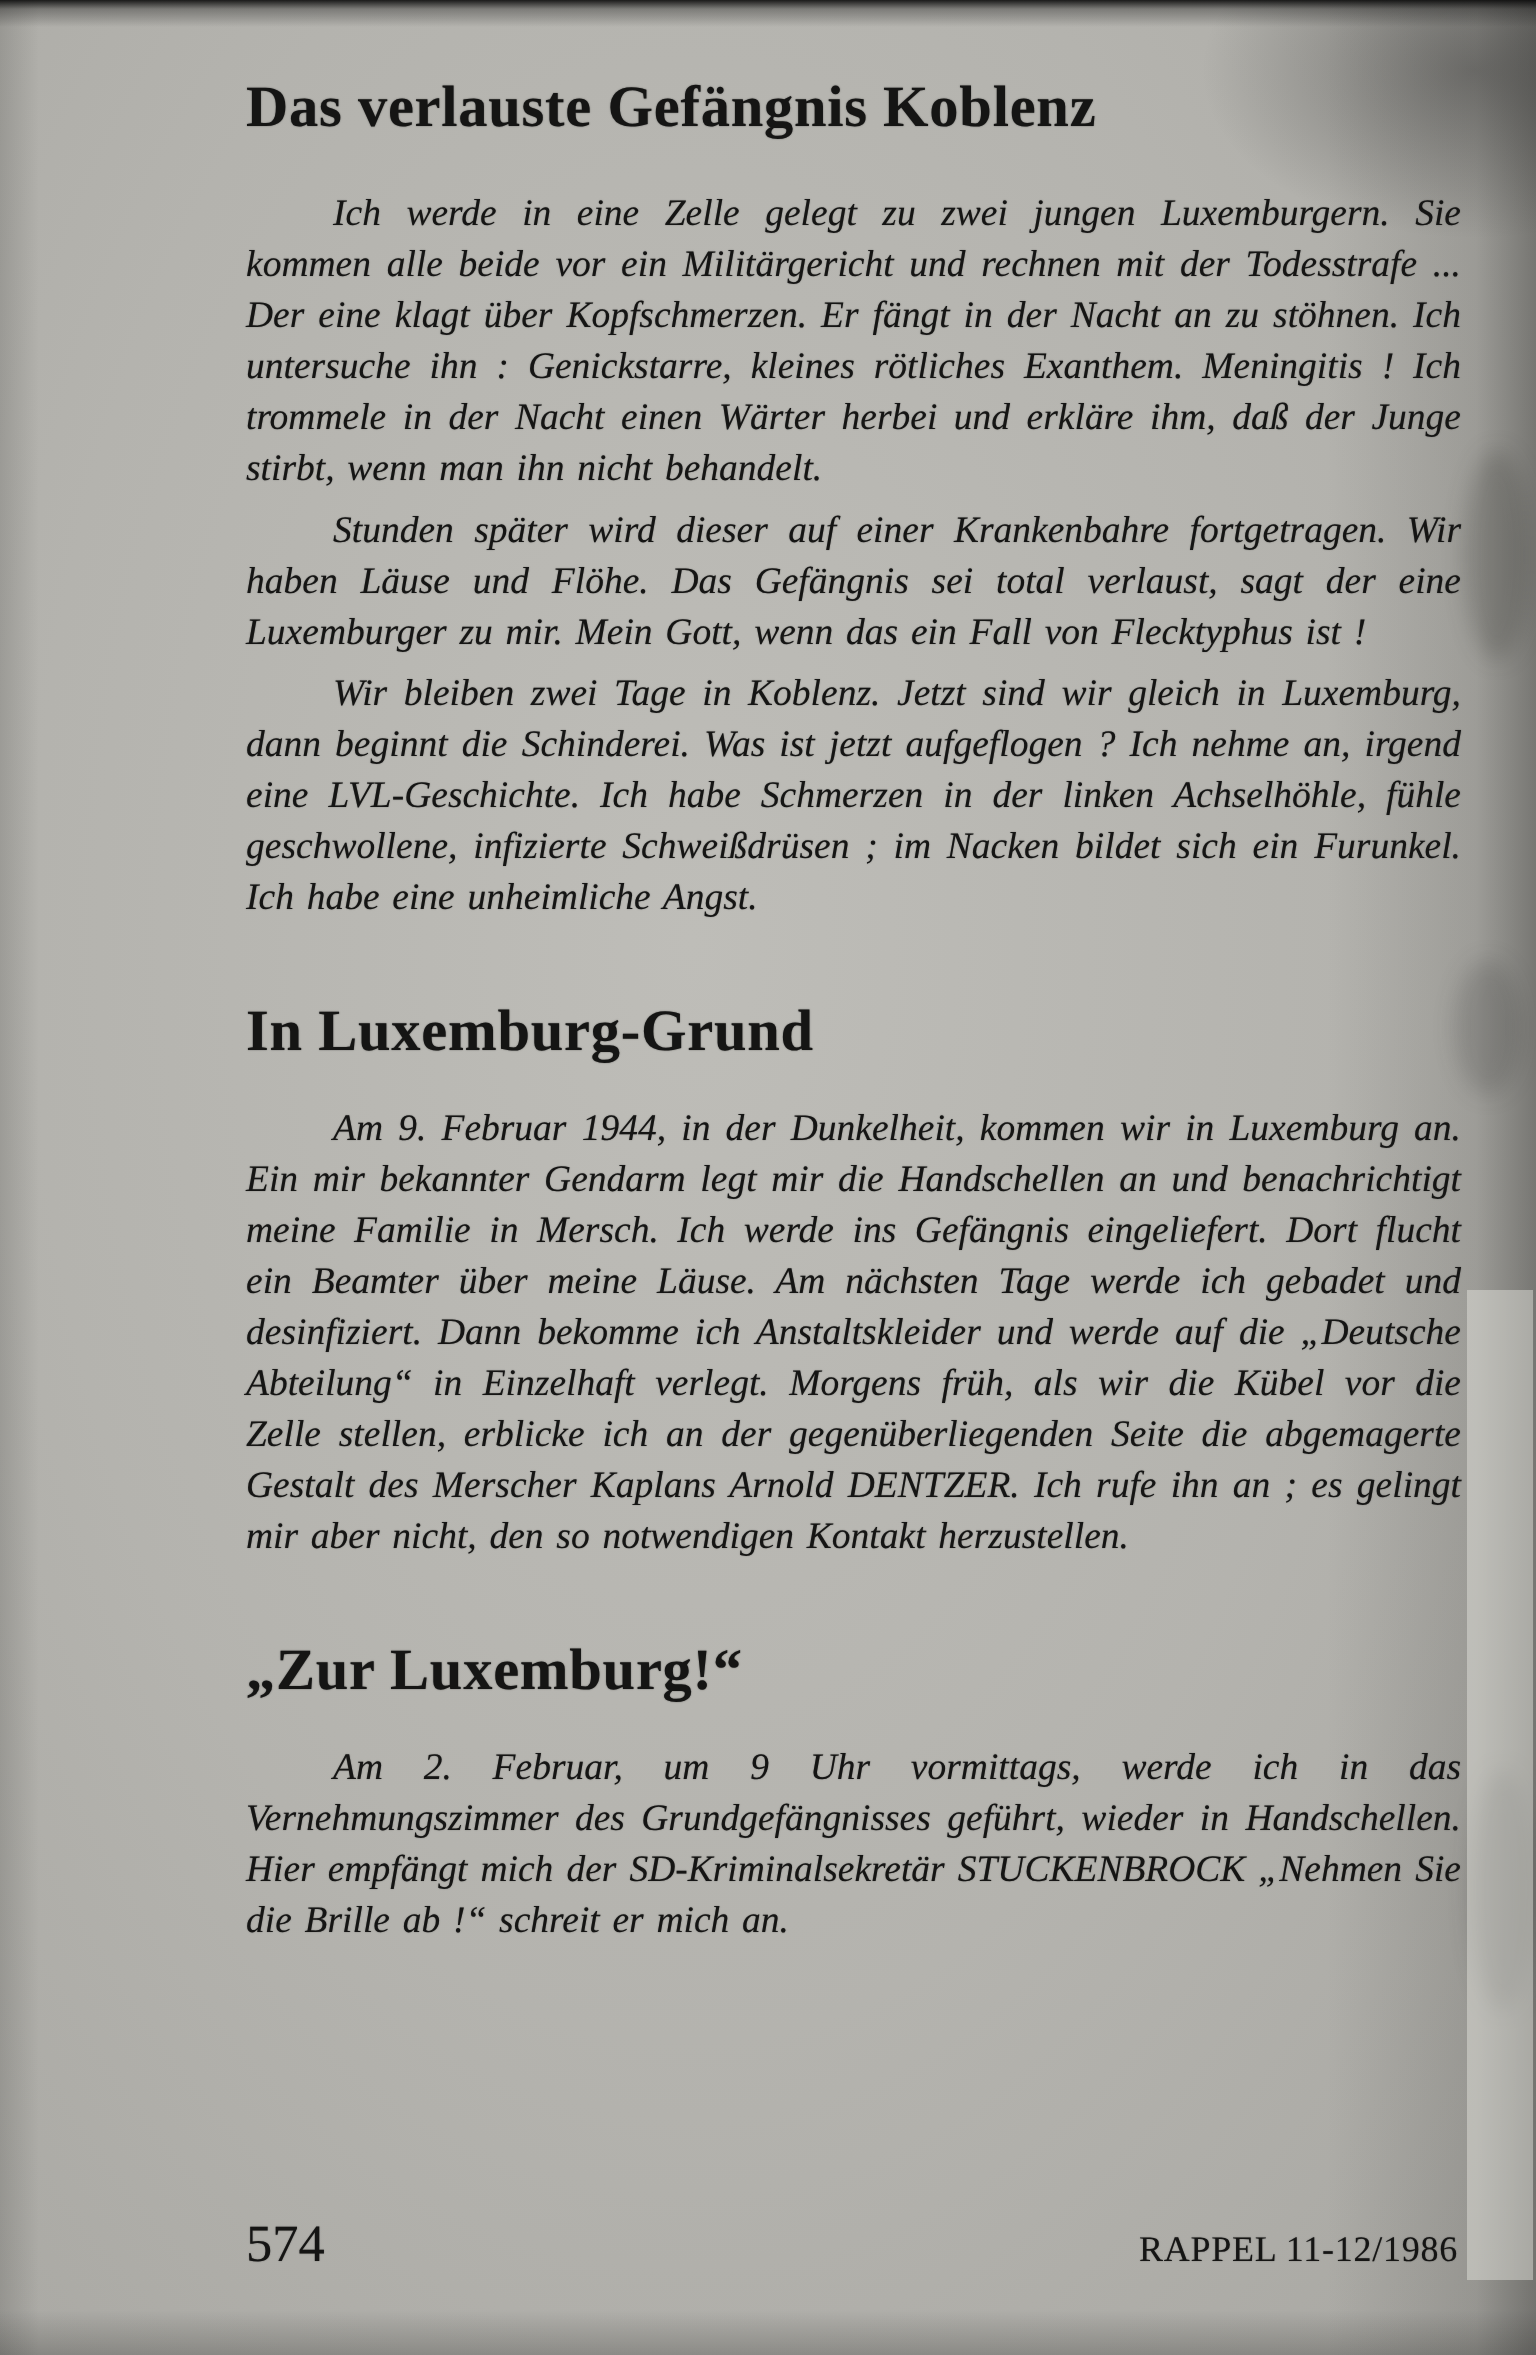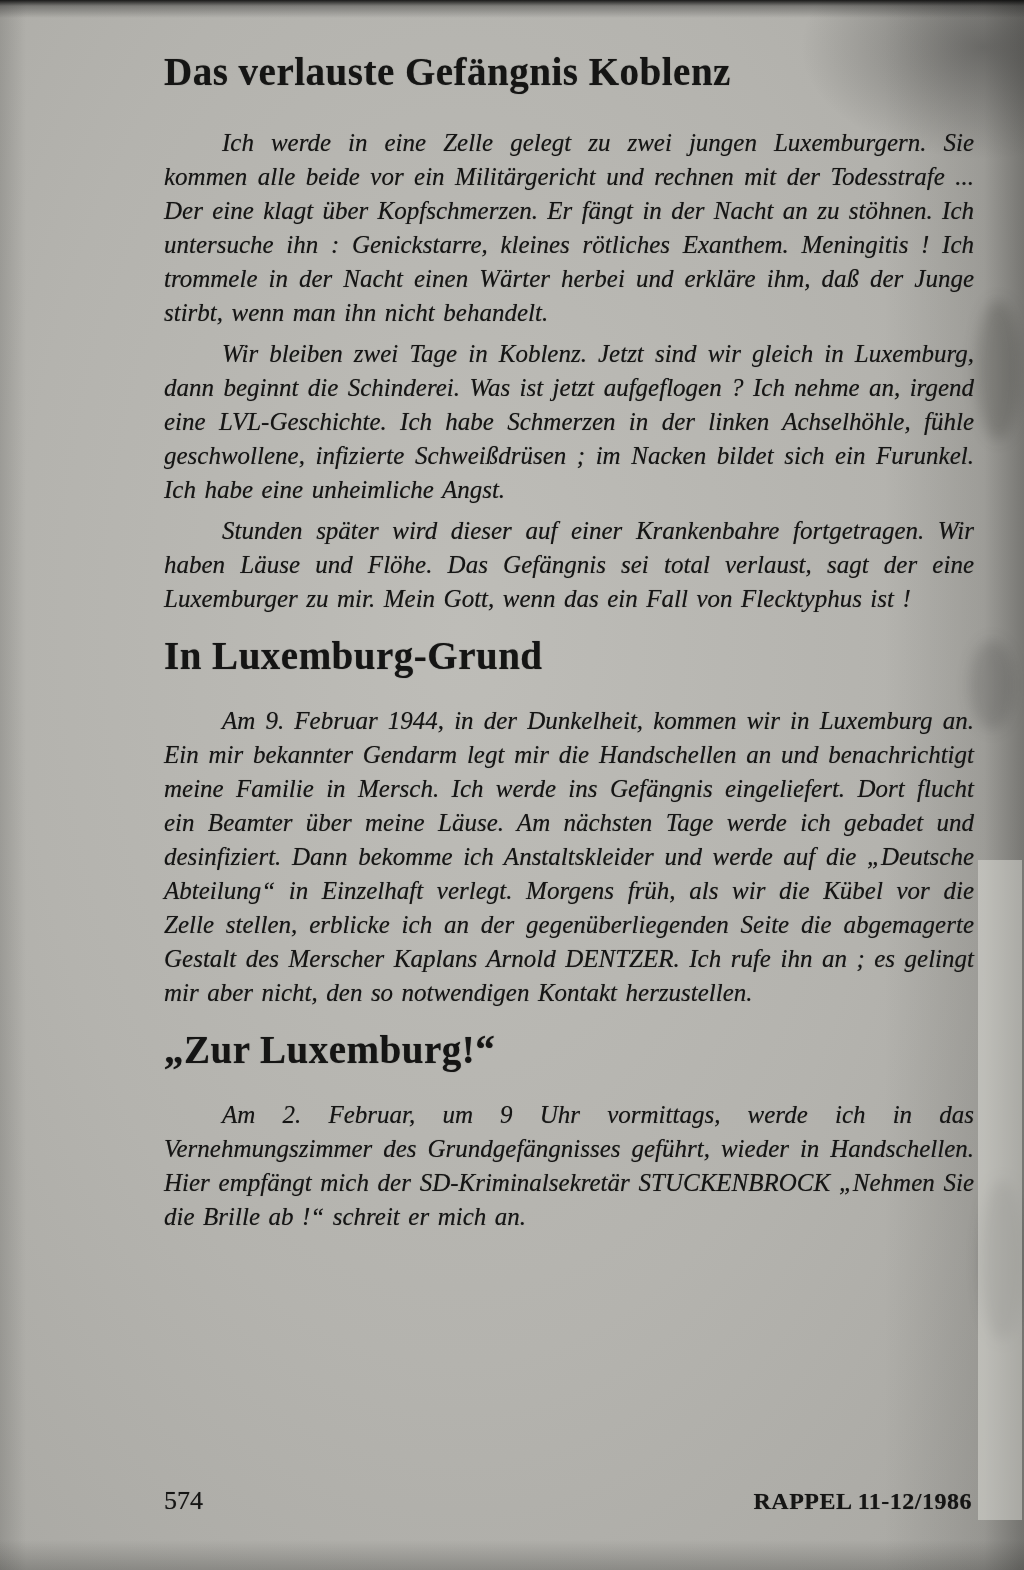--- a/index.html
+++ b/index.html
@@ -48,21 +48,21 @@
   }
   h1 {
     font-size: 39px;
     line-height: 48px;
     font-weight: bold;
     margin: 0 0 30px 0;
     letter-spacing: 0.5px;
     text-shadow: 0 0 1px rgba(10,10,10,0.55);
   }
   h1.mid {
-    margin-top: 16px;
+    margin-top: 48px;
     margin-bottom: 24px;
   }
   p.para {
     margin: 0 0 7px 0;
     font-size: 25px;
     line-height: 34px;
     text-align: justify;
     text-indent: 58px;
     word-spacing: 0.09em;
     text-shadow: 0 0 0.8px rgba(10,10,10,0.5);
@@ -71,49 +71,49 @@
   .footer {
     position: absolute;
     left: 76px;
     right: 52px;
     bottom: 54px;
     display: flex;
     justify-content: space-between;
     align-items: baseline;
   }
   .footer .pnum {
-    font-size: 26px;
+    font-size: 35px;
     text-shadow: 0 0 0.8px rgba(10,10,10,0.5);
   }
   .footer .journal {
     font-size: 24px;
-    font-weight: bold;
+    font-weight: normal;
     letter-spacing: 0.5px;
     text-shadow: 0 0 0.8px rgba(10,10,10,0.5);
   }
 </style>
 </head>
 <body>
 
 <div class="scan">
 
   <div class="smudge" style="right:4px; top:300px; width:28px; height:140px; background:rgba(40,40,38,0.22);"></div>
   <div class="smudge" style="right:10px; top:640px; width:22px; height:90px; background:rgba(40,40,38,0.18);"></div>
   <div class="smudge" style="right:0px; top:1180px; width:30px; height:160px; background:rgba(40,40,38,0.20);"></div>
   <div class="edge-sliver"></div>
 
   <div class="content">
 
     <h1>Das verlauste Gefängnis Koblenz</h1>
 
     <p class="para">Ich werde in eine Zelle gelegt zu zwei jungen Luxemburgern. Sie kommen alle beide vor ein Militärgericht und rechnen mit der Todesstrafe ... Der eine klagt über Kopfschmerzen. Er fängt in der Nacht an zu stöhnen. Ich untersuche ihn : Genickstarre, kleines rötliches Exanthem. Meningitis ! Ich trommele in der Nacht einen Wärter herbei und erkläre ihm, daß der Junge stirbt, wenn man ihn nicht behandelt.</p>
 
+    <p class="para">Stunden später wird dieser auf einer Krankenbahre fortgetragen. Wir haben Läuse und Flöhe. Das Gefängnis sei total verlaust, sagt der eine Luxemburger zu mir. Mein Gott, wenn das ein Fall von Flecktyphus ist !</p>
+
     <p class="para">Wir bleiben zwei Tage in Koblenz. Jetzt sind wir gleich in Luxemburg, dann beginnt die Schinderei. Was ist jetzt aufgeflogen ? Ich nehme an, irgend eine LVL-Geschichte. Ich habe Schmerzen in der linken Achselhöhle, fühle geschwollene, infizierte Schweißdrüsen ; im Nacken bildet sich ein Furunkel. Ich habe eine unheimliche Angst.</p>
-
-    <p class="para">Stunden später wird dieser auf einer Krankenbahre fortgetragen. Wir haben Läuse und Flöhe. Das Gefängnis sei total verlaust, sagt der eine Luxemburger zu mir. Mein Gott, wenn das ein Fall von Flecktyphus ist !</p>
 
     <h1 class="mid">In Luxemburg-Grund</h1>
 
     <p class="para">Am 9. Februar 1944, in der Dunkelheit, kommen wir in Luxemburg an. Ein mir bekannter Gendarm legt mir die Handschellen an und benachrichtigt meine Familie in Mersch. Ich werde ins Gefängnis eingeliefert. Dort flucht ein Beamter über meine Läuse. Am nächsten Tage werde ich gebadet und desinfiziert. Dann bekomme ich Anstaltskleider und werde auf die „Deutsche Abteilung“ in Einzelhaft verlegt. Morgens früh, als wir die Kübel vor die Zelle stellen, erblicke ich an der gegenüberliegenden Seite die abgemagerte Gestalt des Merscher Kaplans Arnold DENTZER. Ich rufe ihn an ; es gelingt mir aber nicht, den so notwendigen Kontakt herzustellen.</p>
 
     <h1 class="mid">„Zur Luxemburg!“</h1>
 
     <p class="para">Am 2. Februar, um 9 Uhr vormittags, werde ich in das Vernehmungszimmer des Grundgefängnisses geführt, wieder in Handschellen. Hier empfängt mich der SD-Kriminalsekretär STUCKENBROCK „Nehmen Sie die Brille ab !“ schreit er mich an.</p>
 
   </div>

